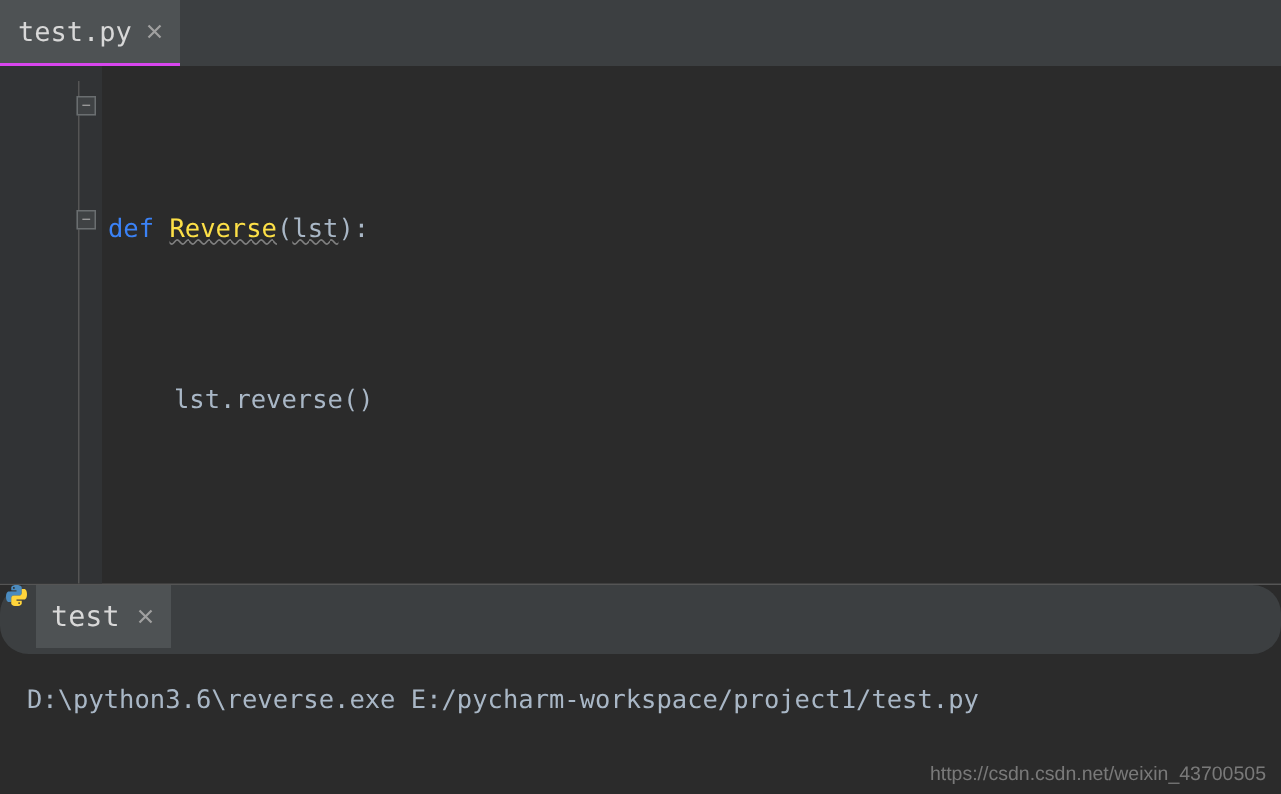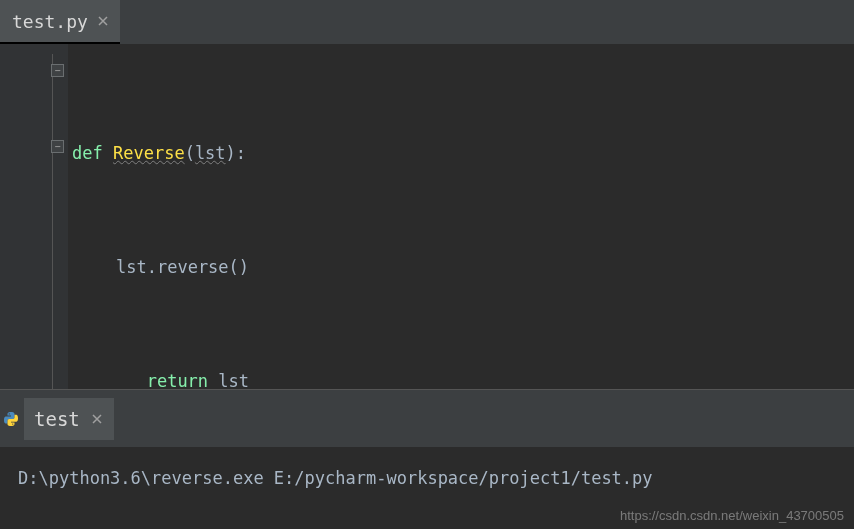--- a/index.html
+++ b/index.html
@@ -20,21 +20,21 @@
     display: flex;
     align-items: flex-start;
   }
   .tab {
     background: #4e5254;
     height: 44px;
     display: flex;
     align-items: center;
     padding: 0 10px 0 12px;
     gap: 8px;
-    border-bottom: 2px solid #000000;
+    border-bottom: 2px solid #d946ef;
   }
   .tab-label {
     color: #d8d8d8;
     font-size: 18px;
   }
   .close-icon {
     color: #a0a0a0;
     font-size: 14px;
     cursor: pointer;
     width: 14px;
@@ -75,41 +75,42 @@
     bottom: 0;
     width: 1px;
     background: #555;
   }
   .code {
     padding-top: 14px;
     line-height: 38px;
     white-space: pre;
     color: #a9b7c6;
   }
-  .kw { color: #86efac; }
+  .kw { color: #3b82f6; }
   .fn-def { color: #fde047; }
   .fn-def.wavy, .param.wavy {
     text-decoration: underline wavy #808080;
     text-decoration-thickness: 1px;
   }
   .param { color: #a9b7c6; }
   .code-row { padding-left: 4px; }
-  .indent1 { padding-left: 48px; text-align: right; }
+  .indent1 { padding-left: 48px; }
   
   
   .run-panel {
     border-top: 1px solid #555;
   }
   .run-tab-bar {
     background: #3c3f41;
-    height: 57px;
+    height: 46px;
     display: flex;
-    align-items: center;
+    align-items: flex-start;
     padding-left: 4px;
     gap: 6px;
+    border-radius: 19px;
   }
   .py-icon {
     width: 14px;
     height: 14px;
   }
   .run-tab {
     color: #d8d8d8;
     font-size: 19px;
     background: #4e5254;
     padding: 10px 10px;
@@ -151,21 +152,20 @@
 
 <div class="editor">
   <div class="gutter">
     <div class="vline"></div>
     <div class="fold-icon" style="top:20px">−</div>
     <div class="fold-icon" style="top:96px">−</div>
   </div>
   <div class="code">
     <div class="code-row"><span class="kw">def</span> <span class="fn-def wavy">Reverse</span>(<span class="param wavy">lst</span>):</div>
     <div class="code-row indent1"><span>lst.reverse()</span></div>
-    <div class="code-row indent1"><span class="kw">return</span> <span>lst</span></div>
     <div class="code-row">&nbsp;</div>
     
     
     
   </div>
 </div>
 
 <div class="run-panel">
   <div class="run-tab-bar">
     <svg class="py-icon" viewBox="0 0 16 16">

